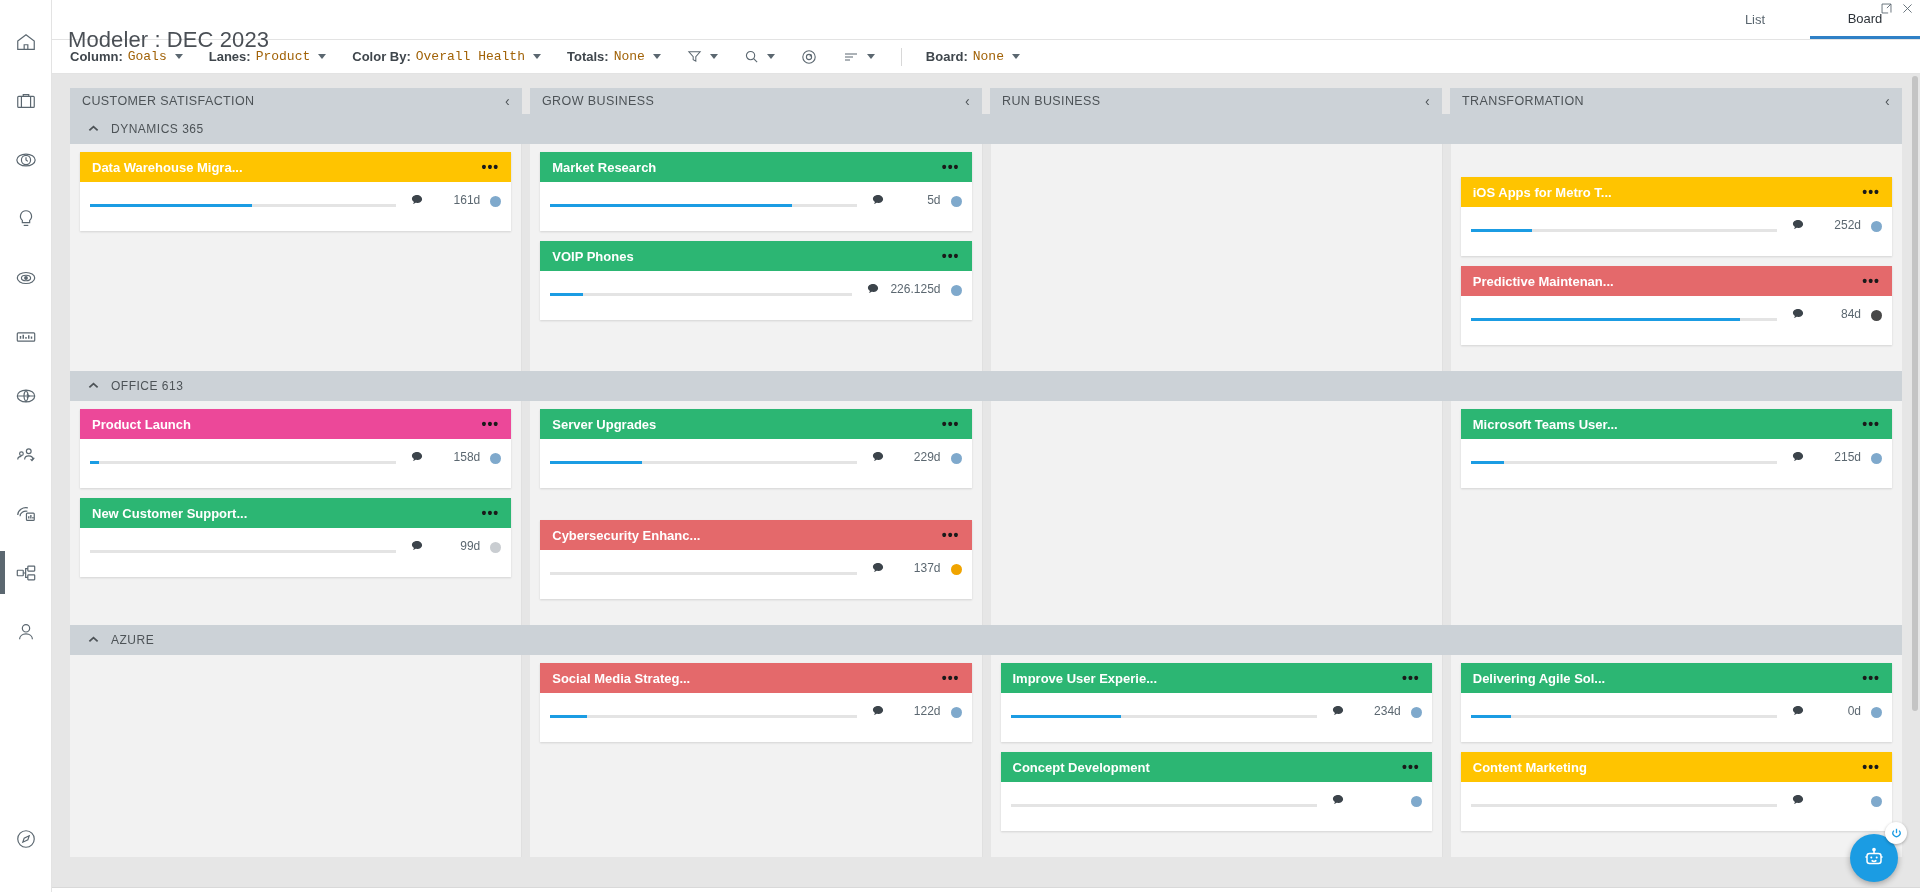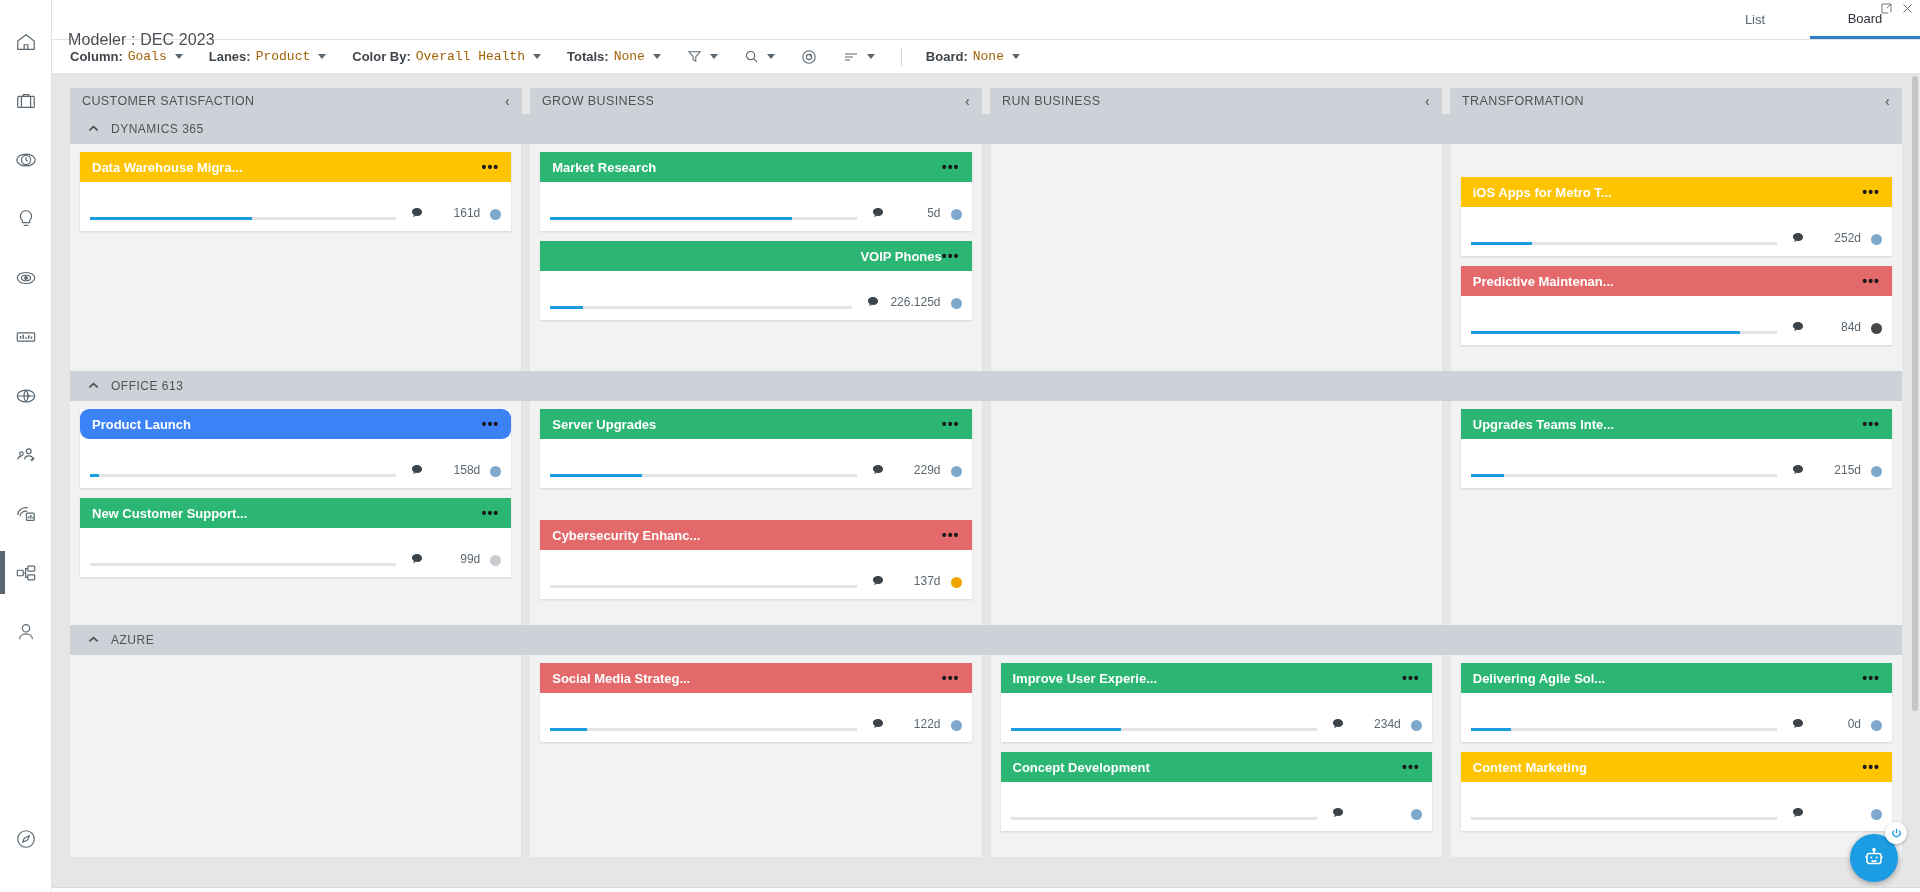--- a/index.html
+++ b/index.html
@@ -40,21 +40,21 @@
   .main { flex: 1 1 auto; height: 892px; display:flex; flex-direction:column; min-width:0; }
 
   .titlebar {
     height: 40px; min-height:40px;
     display: flex; align-items: center;
     border-bottom: 1px solid #e3e3e3;
     position: relative;
     background: #fff;
   }
   .app-title {
-    font-size: 16px; color: #4a4f55; font-weight: 400;
+    font-size: 22px; color: #4a4f55; font-weight: 400;
     padding-left: 16px; letter-spacing: .1px; margin-top: 40px;
   }
   .title-right { margin-left:auto; display:flex; align-items:flex-end; height:100%; }
   .tab {
     font-size: 13px; color:#5b6770;
     width: 110px; text-align:center;
     height: 100%;
     display:flex; align-items:center; justify-content:center;
     cursor:pointer;
   }
@@ -147,21 +147,21 @@
   }
   .card-title {
     font-size: 13px; font-weight:700;
     white-space:nowrap; overflow:hidden; text-overflow:ellipsis;
     flex:1 1 auto;
   }
   .card-menu { font-size:14px; letter-spacing:1px; line-height:1; cursor:pointer; font-weight:700; color:#1a1a1a; }
   .card-body {
     height: 49px;
     display:flex; align-items:flex-end;
-    padding: 0 10px 11px 10px;
+    padding: 0 10px 24px 10px;
     gap:0;
     border-radius:13px;
   }
   .prog {
     flex:1 1 auto;
     height: 3px;
     background: #e4e4e4;
     position:relative;
     margin-right: 14px;
     min-width:0;
@@ -452,21 +452,21 @@
                     <span class="chat-ico">
                       <svg width="14" height="14" viewBox="0 0 16 16" fill="#3c444b">
                         <path d="M8 2.4c-3.2 0-5.8 1.9-5.8 4.3 0 1.4.9 2.7 2.3 3.5-.1.9-.6 1.7-1.3 2.3 1.2-.1 2.4-.6 3.3-1.3.5.1 1 .2 1.5.2 3.2 0 5.8-1.9 5.8-4.3S11.2 2.4 8 2.4z"></path>
                       </svg>
                     </span>
                     <span class="days">5d</span>
                     <span class="dot" style="background: rgb(127, 169, 204);"></span>
                   </div>
                 </div>
                 <div class="card">
-                  <div class="card-head" style="background: rgb(44, 182, 115); text-align: right;">
+                  <div class="card-head" style="background: rgb(44, 182, 115);">
                     <span class="card-title">VOIP Phones</span>
                     <span class="card-menu">•••</span>
                   </div>
                   <div class="card-body">
                     <div class="prog">
                       <i style="width: 11%;"></i>
                     </div>
                     <span class="chat-ico">
                       <svg width="14" height="14" viewBox="0 0 16 16" fill="#3c444b">
                         <path d="M8 2.4c-3.2 0-5.8 1.9-5.8 4.3 0 1.4.9 2.7 2.3 3.5-.1.9-.6 1.7-1.3 2.3 1.2-.1 2.4-.6 3.3-1.3.5.1 1 .2 1.5.2 3.2 0 5.8-1.9 5.8-4.3S11.2 2.4 8 2.4z"></path>
@@ -521,21 +521,21 @@
           <div class="lane">
             <div class="lane-head">
               <span class="lh-caret"><svg width="11" height="9" viewBox="0 0 12 9" fill="none" stroke="#4d5357" stroke-width="2">
                   <path d="M1.5 6.5 6 2.5l4.5 4"></path>
                 </svg></span>
               <span>OFFICE 613</span>
             </div>
             <div class="lane-body" style="min-height: 224px;">
               <div class="lane-cell">
                 <div class="card">
-                  <div class="card-head" style="background: #3b82f6; border-radius: 9px;">
+                  <div class="card-head" style="background: #ec4899;">
                     <span class="card-title">Product Launch</span>
                     <span class="card-menu">•••</span>
                   </div>
                   <div class="card-body">
                     <div class="prog">
                       <i style="width: 3%;"></i>
                     </div>
                     <span class="chat-ico">
                       <svg width="14" height="14" viewBox="0 0 16 16" fill="#3c444b">
                         <path d="M8 2.4c-3.2 0-5.8 1.9-5.8 4.3 0 1.4.9 2.7 2.3 3.5-.1.9-.6 1.7-1.3 2.3 1.2-.1 2.4-.6 3.3-1.3.5.1 1 .2 1.5.2 3.2 0 5.8-1.9 5.8-4.3S11.2 2.4 8 2.4z"></path>
@@ -599,21 +599,21 @@
                     </span>
                     <span class="days">137d</span>
                     <span class="dot" style="background: rgb(240, 164, 0);"></span>
                   </div>
                 </div>
               </div>
               <div class="lane-cell"></div>
               <div class="lane-cell">
                 <div class="card">
                   <div class="card-head" style="background: rgb(44, 182, 115);">
-                    <span class="card-title">Upgrades Teams Inte...</span>
+                    <span class="card-title">Microsoft Teams User...</span>
                     <span class="card-menu">•••</span>
                   </div>
                   <div class="card-body">
                     <div class="prog">
                       <i style="width: 11%;"></i>
                     </div>
                     <span class="chat-ico">
                       <svg width="14" height="14" viewBox="0 0 16 16" fill="#3c444b">
                         <path d="M8 2.4c-3.2 0-5.8 1.9-5.8 4.3 0 1.4.9 2.7 2.3 3.5-.1.9-.6 1.7-1.3 2.3 1.2-.1 2.4-.6 3.3-1.3.5.1 1 .2 1.5.2 3.2 0 5.8-1.9 5.8-4.3S11.2 2.4 8 2.4z"></path>
                       </svg>

